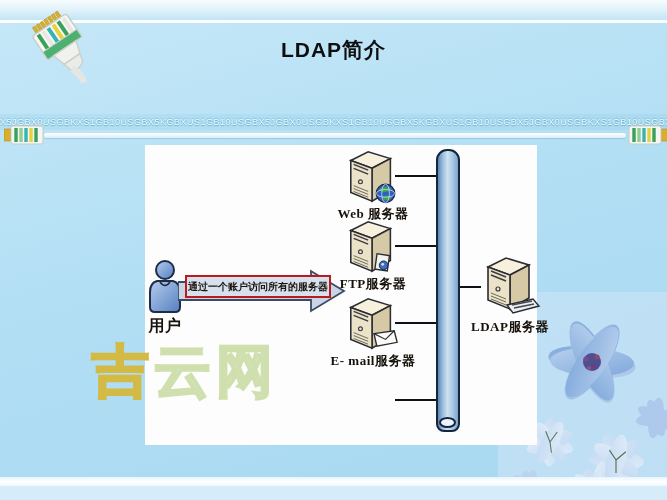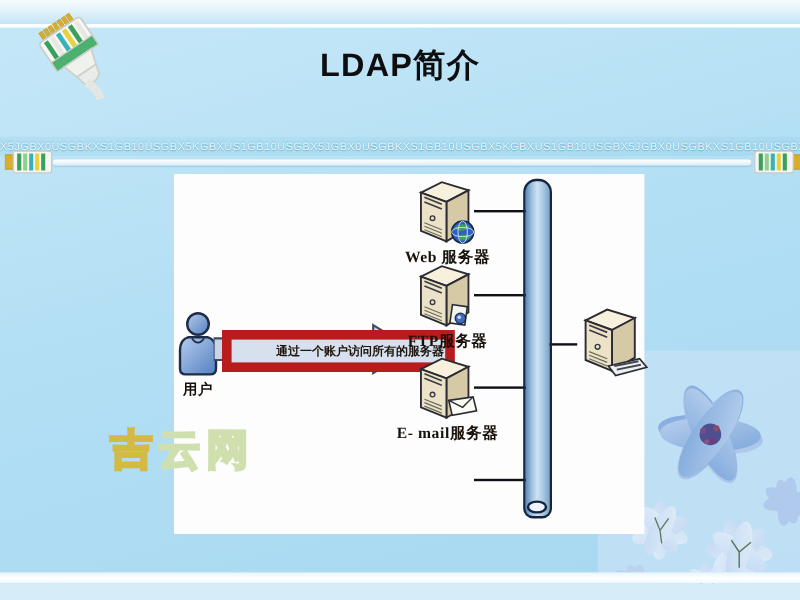--- a/index.html
+++ b/index.html
@@ -12,21 +12,21 @@
              background:linear-gradient(#f7fcfe 0%,#e2f3fb 45%,#c2e5f6 100%);}
   .top-strip-line{position:absolute;left:0;top:20px;width:667px;height:3px;background:#fbfeff;}
 
   
   .bottom-band{position:absolute;left:0;top:477px;width:667px;height:9px;
                background:linear-gradient(#e8f5fb 0%,#ffffff 55%,#eef8fd 100%);}
   .bottom-strip{position:absolute;left:0;top:486px;width:667px;height:14px;background:#d6edf9;}
 
   
   .title{position:absolute;left:0;top:36px;width:667px;text-align:center;
-         font-size:27px;font-weight:bold;color:#0e0e10;letter-spacing:1px;margin:0;}
+         font-size:21px;font-weight:bold;color:#0e0e10;letter-spacing:1px;margin:0;}
 
   
   .pattern-band{position:absolute;left:0;top:114px;width:667px;height:16px;overflow:hidden;
                 font-size:9px;line-height:16px;letter-spacing:.5px;white-space:nowrap;
                 color:rgba(255,255,255,.85);text-shadow:0 1px 1px rgba(80,165,195,.8),0 -1px 1px rgba(80,165,195,.5);
                 filter:blur(.3px);background:rgba(130,200,225,.18);}
 
   
   .cable-line{position:absolute;left:44px;top:133px;width:582px;height:5px;border-radius:3px;
               background:linear-gradient(#ffffff,#d9edf8);box-shadow:0 1px 1px rgba(120,180,210,.5);}
@@ -35,43 +35,43 @@
   
   .plug-topleft{position:absolute;left:-6px;top:8px;}
 
   
   .panel{position:absolute;left:145px;top:145px;width:392px;height:300px;background:#fdfdfd;}
 
   
   .abs{position:absolute;}
   .conn{position:absolute;height:2px;background:#101018;}
   .label{position:absolute;text-align:center;font-family:"Liberation Serif","DejaVu Serif",serif;
-         font-weight:bold;font-size:12px;color:#17110a;letter-spacing:.5px;white-space:nowrap;}
+         font-weight:bold;font-size:16px;color:#17110a;letter-spacing:.5px;white-space:nowrap;}
 
   .user-label{left:-2px;top:171px;width:44px;}
 
-  .arrow-box{position:absolute;left:40px;top:130px;width:142px;height:19px;border:8px solid #b91c1c;
+  .arrow-box{position:absolute;left:40px;top:130px;width:142px;height:19px;border:2px solid #b91c1c;
              background:#d7e1ee;display:flex;align-items:center;justify-content:center;
-             font-size:10px;font-weight:bold;color:#1c140c;white-space:nowrap;overflow:visible;padding-left:36px;}
+             font-size:10px;font-weight:bold;color:#1c140c;white-space:nowrap;overflow:visible;}
 
   .server{position:absolute;width:90px;text-align:center;}
   .server svg{display:block;margin:0 auto;}
   .server .slabel{font-family:Liberation Serif, serif;font-weight:bold;
                   font-size:13px;color:#17110a;letter-spacing:.5px;white-space:nowrap;margin-top:1px;}
 
   
   .pipe{position:absolute;left:291px;top:4px;width:20px;height:279px;
         background:linear-gradient(90deg,#5d87b8 0%,#9dc0de 25%,#cfe2f2 48%,#a6c6e2 75%,#7da3c8 100%);
         border:2px solid #152540;border-radius:11px 11px 8px 8px;}
   .pipe-mouth{position:absolute;left:294px;top:272px;width:13px;height:7px;border:2px solid #152540;
               border-radius:50%;background:#eef4fb;}
 
   
-  .watermark{position:absolute;left:92px;top:334px;font-size:35px;font-weight:bold;
-             letter-spacing:5px;white-space:nowrap;font-family:"Liberation Sans",sans-serif;margin-top:18px;}
+  .watermark{position:absolute;left:92px;top:334px;font-size:57px;font-weight:bold;
+             letter-spacing:5px;white-space:nowrap;font-family:"Liberation Sans",sans-serif;}
   .wm-1{color:rgba(214,188,62,.5);-webkit-text-stroke:2.5px #d2ba45;}
   .wm-2{color:rgba(205,224,175,.45);-webkit-text-stroke:2.5px #cfe0ae;}
 
   .flower{position:absolute;left:498px;top:292px;}
 </style>
 </head>
 <body>
 
 <div class="slide">
 
@@ -348,20 +348,21 @@
             <line x1="12" y1="46" x2="27" y2="52"></line>
           </g>
         <g>
           <polygon points="28,52 54,46 60,53 34,60" fill="#eceff1" stroke="#2b2b33" stroke-width="1.4"></polygon>
           <g stroke="#44464e" stroke-width="1.6">
             <line x1="33" y1="52" x2="53" y2="48"></line>
             <line x1="35" y1="55" x2="55" y2="51"></line>
           </g>
         </g>
       </svg>
+      <div class="slabel">LDAP服务器</div>
     </div>
 
   </div>
 
   <div class="watermark"><span class="wm-1">吉</span><span class="wm-2">云</span><span class="wm-2">网</span></div>
 
   <div class="bottom-band"></div>
   <div class="bottom-strip"></div>
 
 </div>

